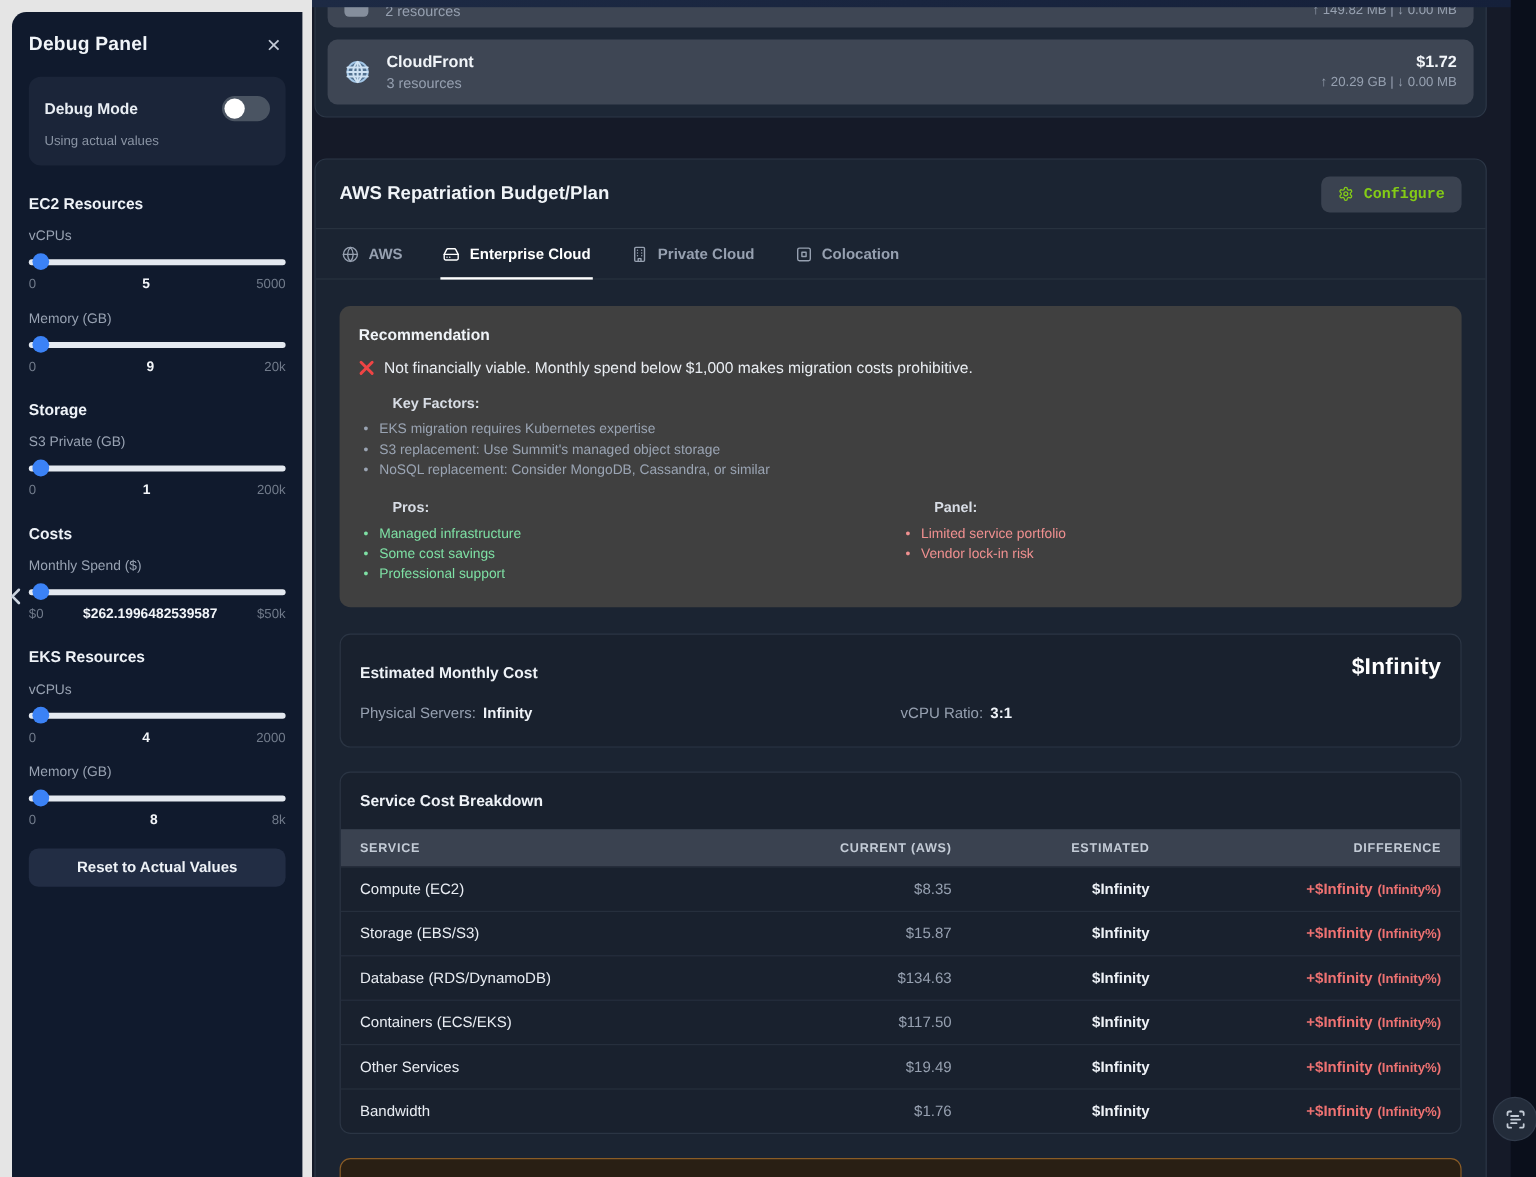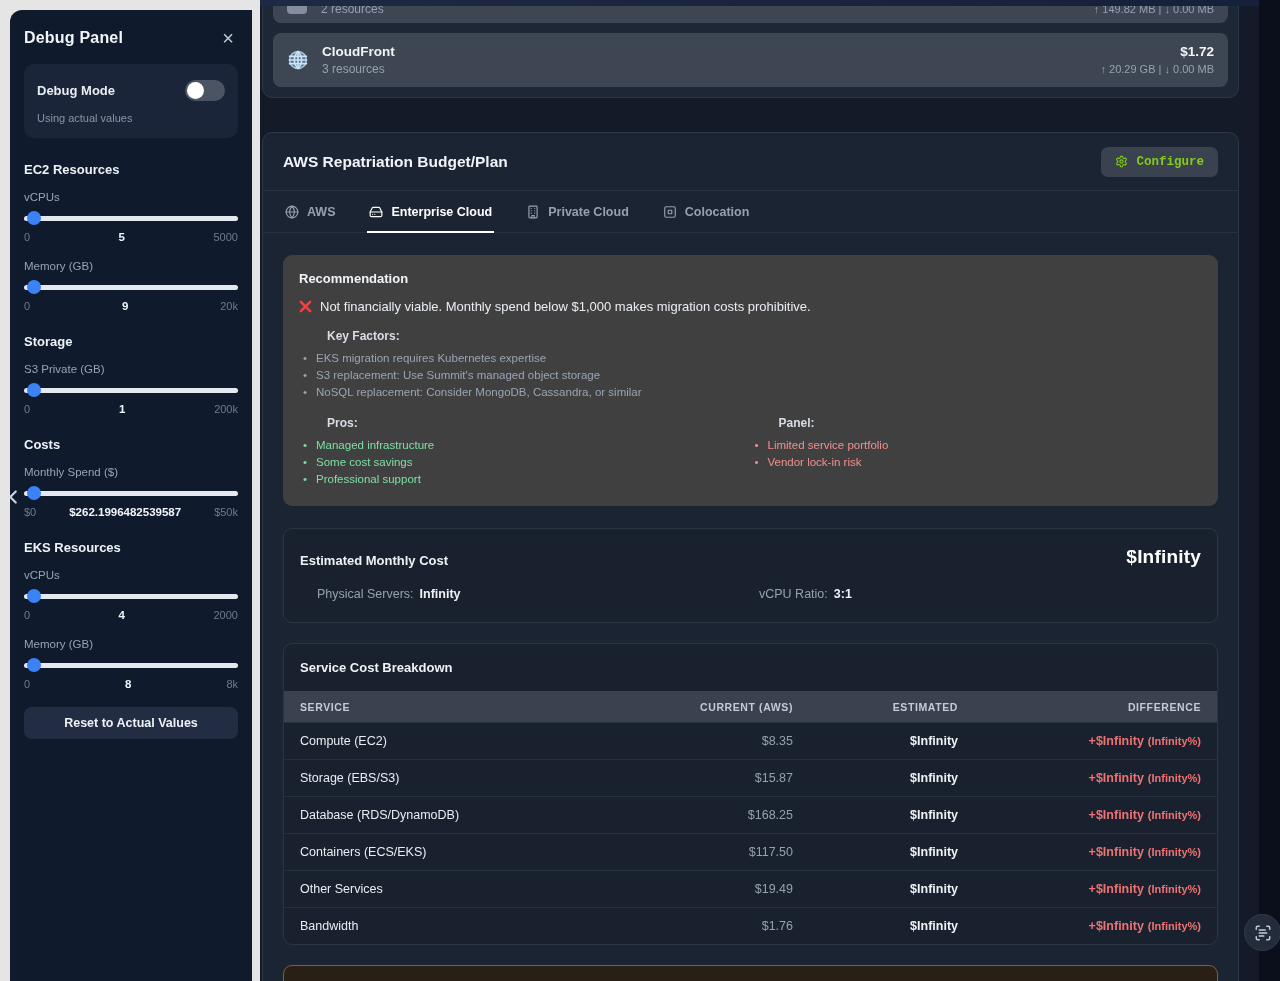--- a/index.html
+++ b/index.html
@@ -81,21 +81,21 @@
   .rec-list li { position:relative; padding-left:17px; font-size:11.5px; line-height:17px; color:#9aa4b3; }
   .rec-list li::before { content:"•"; position:absolute; left:4px; }
   .proscons { display:grid; grid-template-columns:1fr 1fr; margin-top:15px; }
   .rec-list.pros li { color:#7ee0a4; }
   .rec-list.cons li { color:#f09090; }
 
   .estimate-card { background:#19212e; border:1px solid #2b3544; border-radius:9px; margin-top:22px; padding:17px 16px 21px; }
   .est-row1 { display:flex; justify-content:space-between; align-items:flex-end; }
   .est-heading { color:#eef2f7; font-size:13px; font-weight:700; }
   .est-total { color:#ffffff; font-size:19px; font-weight:700; letter-spacing:.2px; }
-  .est-row2 { display:grid; grid-template-columns:1fr 1fr; margin-top:19px; font-size:12.5px;margin-left:17px; }
+  .est-row2 { display:grid; grid-template-columns:1fr 1fr; margin-top:19px; font-size:12.5px; }
   .est-kv .k { color:#96a0b0; }
   .est-kv .v { color:#eef2f7; font-weight:600; margin-left:6px; }
 
   .breakdown-card { background:#19212e; border:1px solid #2b3544; border-radius:9px; margin-top:20px; overflow:hidden; }
   .bd-heading { color:#eef2f7; font-size:13px; font-weight:700; padding:16px; }
   .bd-grid { display:grid; grid-template-columns:1fr 170px 165px 243px; align-items:center; padding:0 16px; }
   .bd-head { background:#3a4250; height:31px; color:#c3cbd6; font-size:10.5px; font-weight:700; letter-spacing:.6px; }
   .bd-head .c { text-align:right; }
   .bd-head .c0 { text-align:left; }
   .bd-row { height:37px; border-top:1px solid #262f3d; }
@@ -374,21 +374,21 @@
             <div class="bd-diff"><span>+$Infinity</span><span class="pct">(Infinity%)</span></div>
           </div>
           <div class="bd-grid bd-row">
             <div class="bd-service">Storage (EBS/S3)</div>
             <div class="bd-current">$15.87</div>
             <div class="bd-est">$Infinity</div>
             <div class="bd-diff"><span>+$Infinity</span><span class="pct">(Infinity%)</span></div>
           </div>
           <div class="bd-grid bd-row">
             <div class="bd-service">Database (RDS/DynamoDB)</div>
-            <div class="bd-current">$168.25</div>
+            <div class="bd-current">$134.63</div>
             <div class="bd-est">$Infinity</div>
             <div class="bd-diff"><span>+$Infinity</span><span class="pct">(Infinity%)</span></div>
           </div>
           <div class="bd-grid bd-row">
             <div class="bd-service">Containers (ECS/EKS)</div>
             <div class="bd-current">$117.50</div>
             <div class="bd-est">$Infinity</div>
             <div class="bd-diff"><span>+$Infinity</span><span class="pct">(Infinity%)</span></div>
           </div>
           <div class="bd-grid bd-row">

